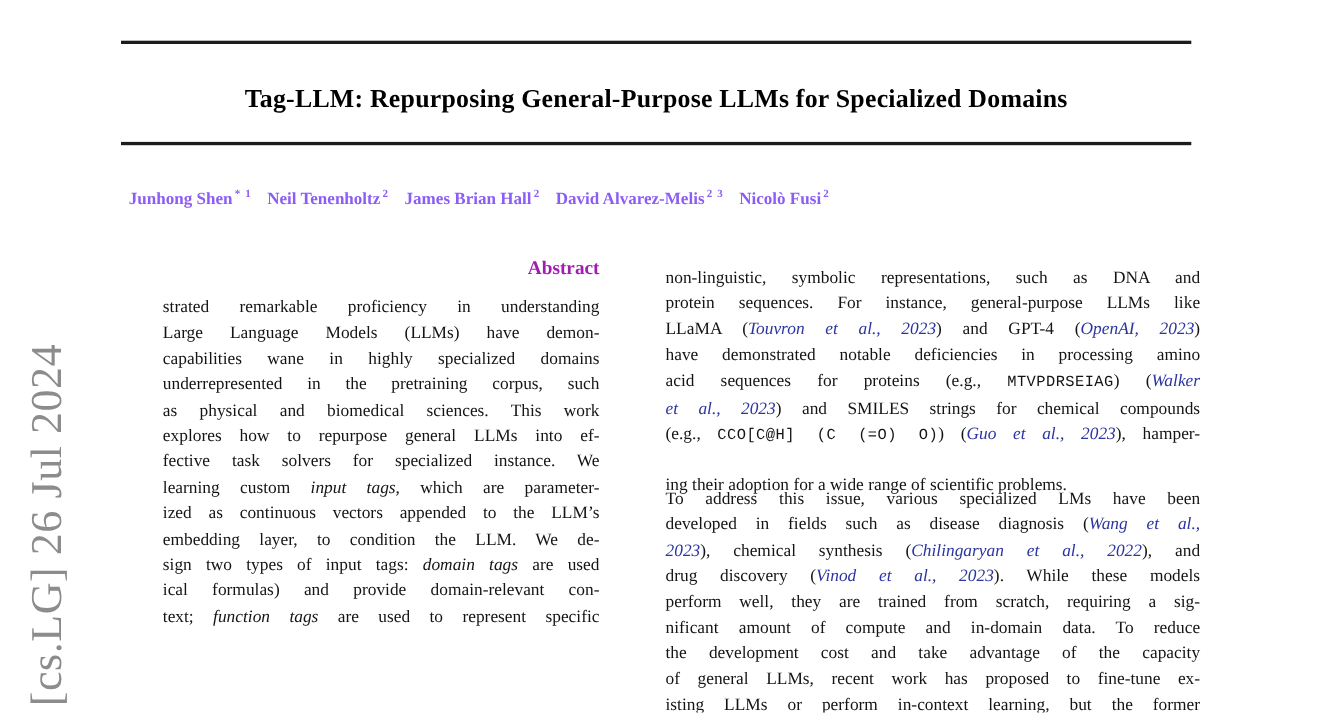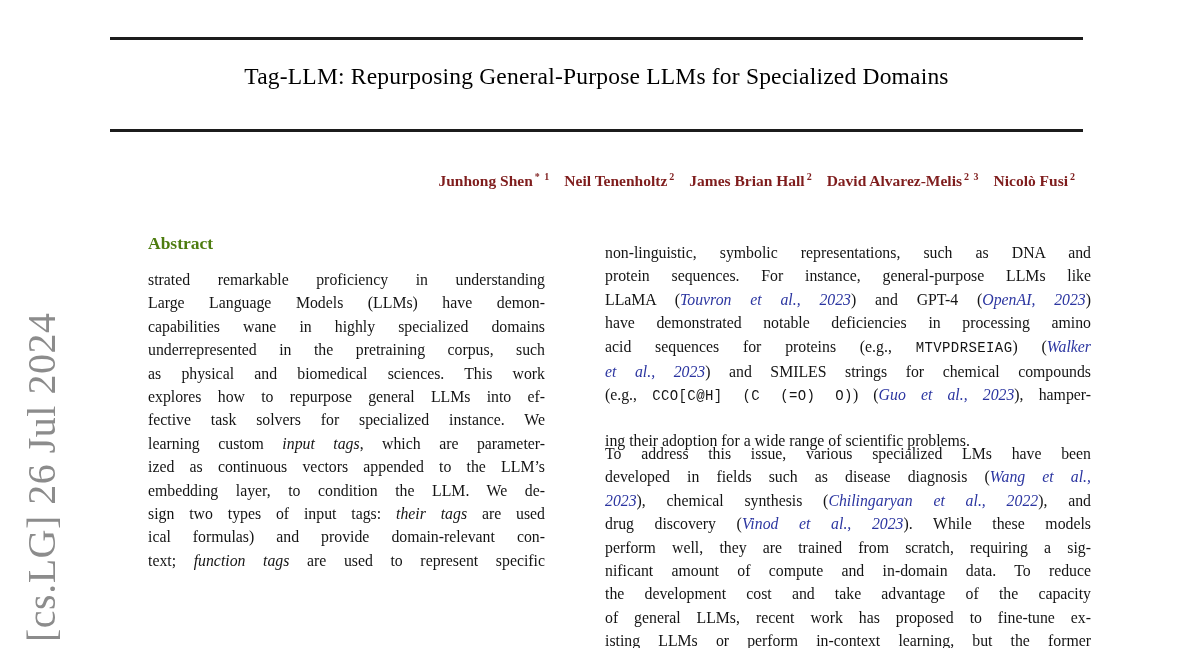--- a/index.html
+++ b/index.html
@@ -4,34 +4,34 @@
 <style>
   html,body{margin:0;padding:0;background:#ffffff;}
   .page{
     position:relative;width:1200px;height:648px;background:#ffffff;
     overflow:hidden;font-family:"Liberation Serif","DejaVu Serif",serif;color:#141414;
   }
   .rule{position:absolute;left:110px;width:973px;height:3px;background:#1c1c1c;}
   .rule-top{top:37px;}
   .rule-bottom{top:129px;}
   .title{
-    position:absolute;left:110px;top:63px;width:973px;margin:0;
-    text-align:center;font-size:23.5px;font-weight:normal;color:#000;letter-spacing:.2px;
+    position:absolute;left:110px;top:77px;width:973px;margin:0;
+    text-align:center;font-size:23.5px;font-weight:bold;color:#000;letter-spacing:.2px;
   }
   .authors{
-    position:absolute;left:110px;top:171px;width:973px;text-align:right;
-    font-size:15.5px;font-weight:bold;color:#7f1d1d;font-family:Liberation Serif, serif;
+    position:absolute;left:110px;top:171px;width:973px;text-align:left;
+    font-size:15.5px;font-weight:bold;color:#8b5cf6;font-family:Liberation Serif, serif;
   }
   .author{margin:0 7px;white-space:nowrap;}
   .author sup{font-size:10px;font-weight:bold;margin-left:2px;letter-spacing:1px;}
   .col-left{position:absolute;left:148px;width:397px;}
   .col-right{position:absolute;left:605px;width:486px;}
   .abstract-heading{
     position:absolute;left:148px;top:233px;width:397px;margin:0;
-    text-align:left;font-size:17.5px;font-weight:bold;color:#4d7c0f;
+    text-align:right;font-size:17.5px;font-weight:bold;color:#a21caf;
   }
   .textblock{font-size:15.8px;line-height:23.4px;color:#141414;}
   .abstract-lines{top:268px;}
   .para1{top:241px;}
   .para2{top:442px;}
   .tline{text-align:justify;text-align-last:justify;white-space:normal;}
   .tline.endline{text-align-last:left;margin-top:20px;}
   .run-i{font-style:italic;}
   .run-c{color:#2b35a0;font-style:italic;}
   .run-m{font-family:"Liberation Mono","DejaVu Sans Mono",monospace;font-size:14px;letter-spacing:.4px;}
@@ -63,21 +63,21 @@
       <div class="tline"><span>strated remarkable proficiency in understanding</span></div>
       <div class="tline"><span>Large Language Models (LLMs) have demon-</span></div>
       <div class="tline"><span>capabilities wane in highly specialized domains</span></div>
       <div class="tline"><span>underrepresented in the pretraining corpus, such</span></div>
       <div class="tline"><span>as physical and biomedical sciences. This work</span></div>
       <div class="tline"><span>explores how to repurpose general LLMs into ef-</span></div>
       <div class="tline"><span>fective task solvers for specialized instance. We</span></div>
       <div class="tline"><span>learning custom </span><span class="run-i">input tags</span><span>, which are parameter-</span></div>
       <div class="tline"><span>ized as continuous vectors appended to the LLM’s</span></div>
       <div class="tline"><span>embedding layer, to condition the LLM. We de-</span></div>
-      <div class="tline"><span>sign two types of input tags: </span><span class="run-i">their tags</span><span> are used</span></div>
+      <div class="tline"><span>sign two types of input tags: </span><span class="run-i">domain tags</span><span> are used</span></div>
       <div class="tline"><span>ical formulas) and provide domain-relevant con-</span></div>
       <div class="tline"><span>text; </span><span class="run-i">function tags</span><span> are used to represent specific</span></div>
     </div>
 
   <div class="col-right textblock para1">
       <div class="tline"><span>non-linguistic, symbolic representations, such as DNA and</span></div>
       <div class="tline"><span>protein sequences. For instance, general-purpose LLMs like</span></div>
       <div class="tline"><span>LLaMA (</span><span class="run-c">Touvron et al., 2023</span><span>) and GPT-4 (</span><span class="run-c">OpenAI, 2023</span><span>)</span></div>
       <div class="tline"><span>have demonstrated notable deficiencies in processing amino</span></div>
       <div class="tline"><span>acid sequences for proteins (e.g., </span><span class="run-m">MTVPDRSEIAG</span><span>) (</span><span class="run-c">Walker</span></div>

